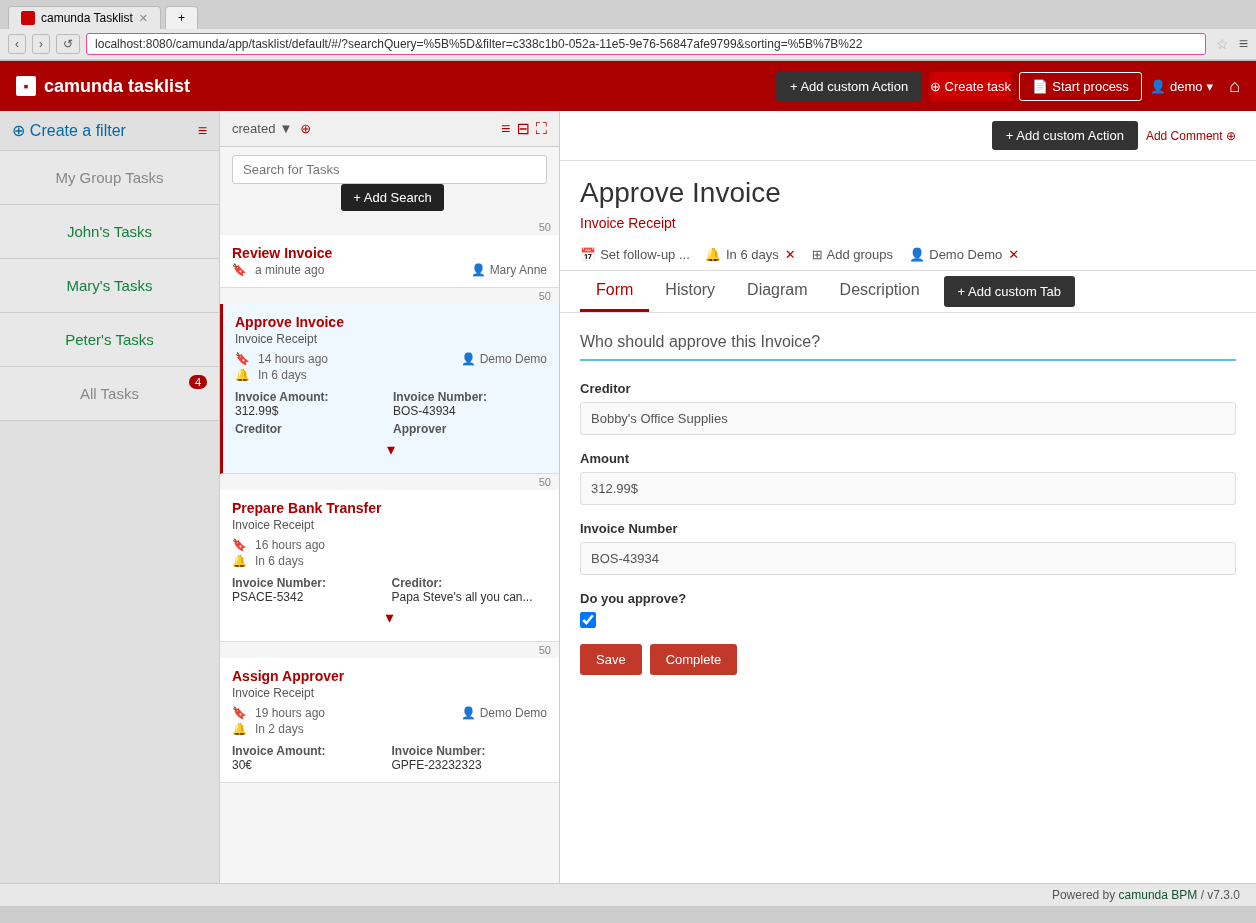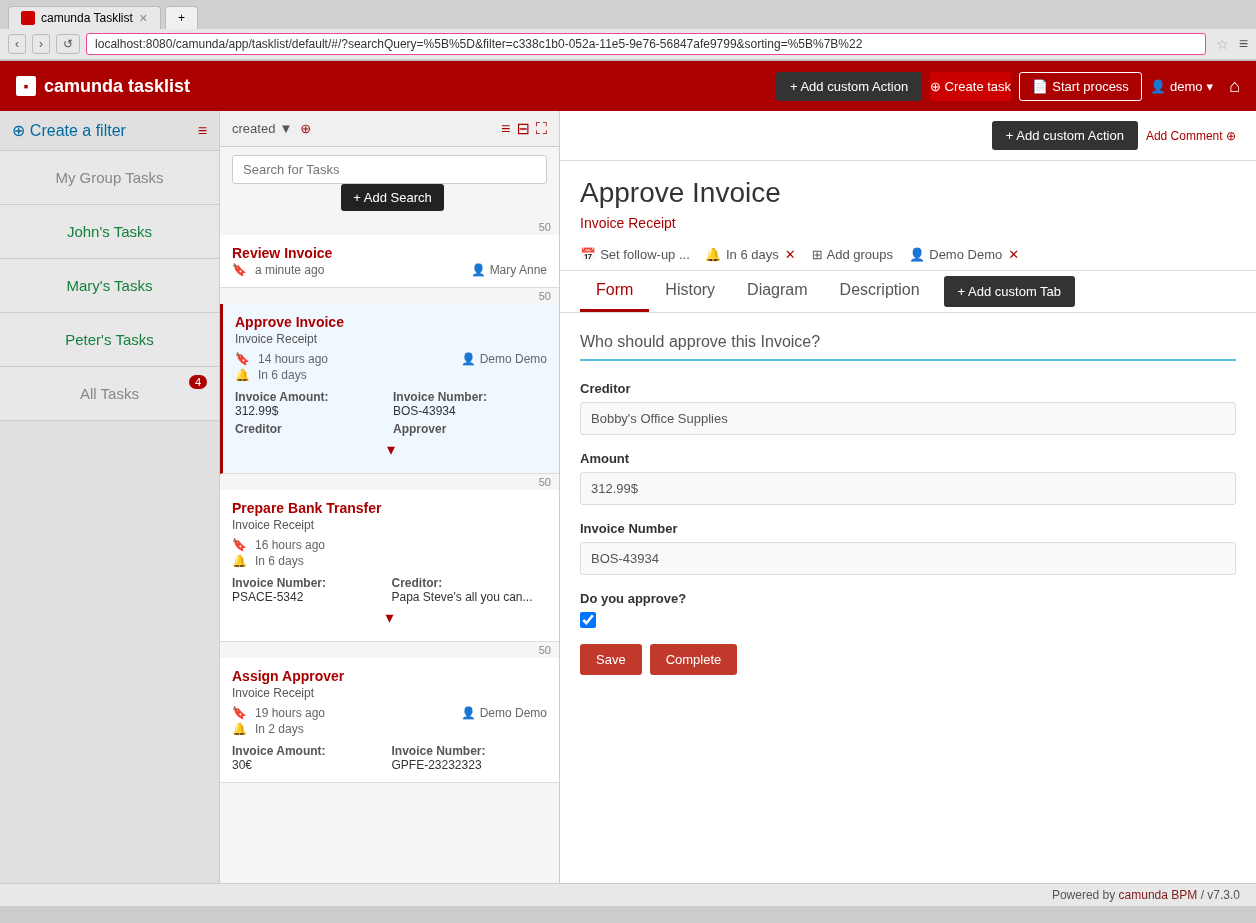--- a/index.html
+++ b/index.html
@@ -95,21 +95,21 @@
     .form-label { font-size: 13px; color: #333; margin-bottom: 6px; font-weight: bold; }
     .form-input { width: 100%; border: 1px solid #ddd; border-radius: 3px; padding: 8px 10px; font-size: 13px; color: #555; background: #f9f9f9; }
     .form-checkbox-row { display: flex; align-items: center; gap: 8px; margin-bottom: 16px; }
     .form-checkbox { width: 16px; height: 16px; cursor: pointer; }
     .form-actions { display: flex; gap: 8px; margin-top: 8px; }
     .btn-save { background: #c0392b; color: #fff; border: none; padding: 8px 16px; border-radius: 3px; cursor: pointer; font-size: 13px; }
     .btn-complete { background: #c0392b; color: #fff; border: none; padding: 8px 16px; border-radius: 3px; cursor: pointer; font-size: 13px; }
 
     
     .footer { background: #e8e8e8; text-align: right; padding: 4px 16px; font-size: 12px; color: #555; border-top: 1px solid #ccc; }
-    .footer a { color: #7f1d1d; text-decoration: none; }
+    .footer a { color: #14532d; text-decoration: none; }
 
     
     ::-webkit-scrollbar { width: 8px; }
     ::-webkit-scrollbar-track { background: #f0f0f0; }
     ::-webkit-scrollbar-thumb { background: #ccc; border-radius: 4px; }
   </style>
 </head>
 <body>
 
 <div class="browser-chrome">

